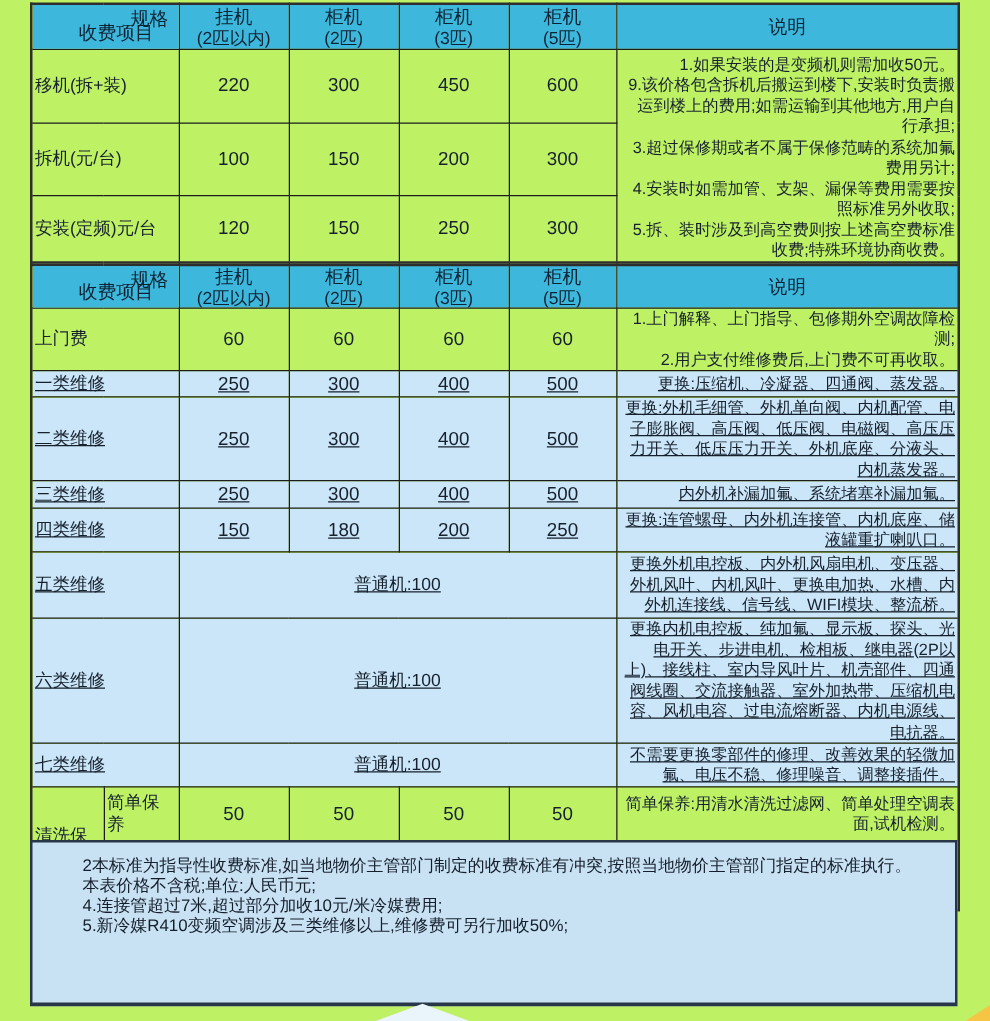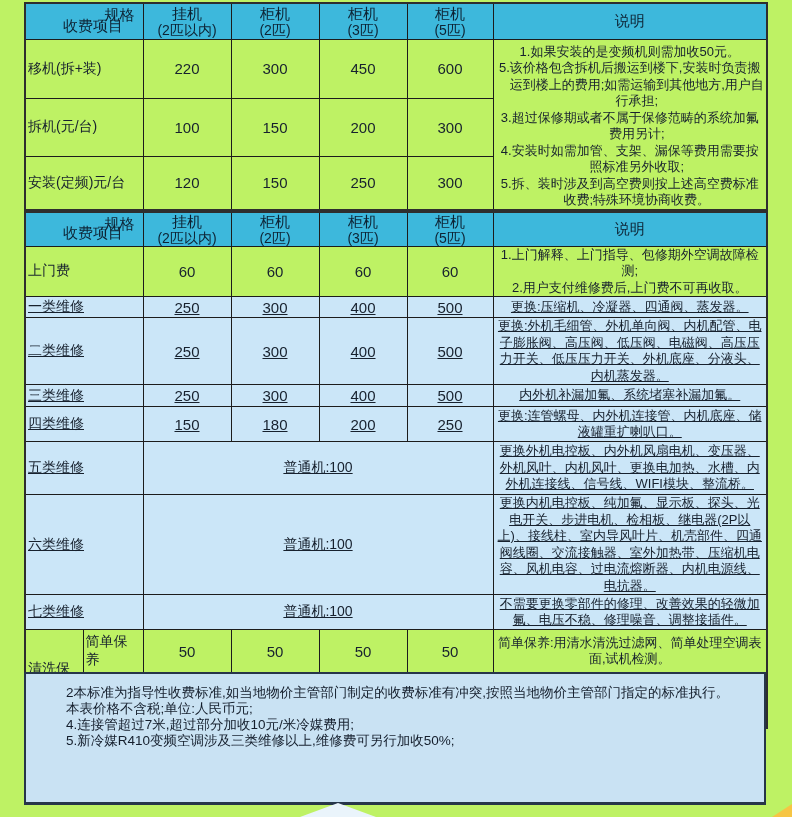--- a/index.html
+++ b/index.html
@@ -18,21 +18,21 @@
   th.diag{position:relative;padding:0;background-color:#3db8dc;
     background-image:linear-gradient(to bottom right,
       transparent calc(50% - 1px),#15232e calc(50% - 1px),
       #15232e calc(50% + 1px),transparent calc(50% + 1px));}
   .diag-spec{position:absolute;top:2px;right:8px;font-size:15px;}
   .diag-fee{position:absolute;bottom:3px;left:5px;font-size:15px;padding-left:32px;}
 
   td.lbl{text-align:left;font-size:14px;}
   td.num{text-align:center;font-size:15px;}
   td.merged{text-align:center;font-size:14px;}
-  td.note{font-size:13px;line-height:16.5px;text-align:center;padding:2px 3px 2px 4px;vertical-align:middle;}
+  td.note{font-size:13px;line-height:16.5px;text-align:right;padding:2px 3px 2px 4px;vertical-align:middle;}
   td.note.vtop{vertical-align:top;padding-top:4px;}
   .hang{padding-left:14px;text-indent:-14px;}
   tr.blue td{background:#cbe6f8;text-decoration:underline;}
 
   .footnotes{position:absolute;left:24px;top:672px;width:742px;height:133px;box-sizing:border-box;
     background:#c9e2f3;border:2px solid #273649;border-bottom-width:3px;
     padding:11px 22px 4px 16px;font-size:13.5px;line-height:16px;color:#141e2c;}
   .fn{padding-left:24px;}
   .fn.first{padding-left:0;}
 
@@ -82,21 +82,21 @@
         <th class="note-head">说明</th>
       </tr>
       <tr style="height:56px">
         <td colspan="2" class="lbl">移机(拆+装)</td>
         <td class="num">220</td>
         <td class="num">300</td>
         <td class="num">450</td>
         <td class="num">600</td>
         <td class="note vtop" rowspan="3">
           <div class="hang">1.如果安装的是变频机则需加收50元。</div>
-          <div class="hang">5.该价格包含拆机后搬运到楼下,安装时负责搬运到楼上的费用;如需运输到其他地方,用户自行承担;</div>
+          <div class="hang">9.该价格包含拆机后搬运到楼下,安装时负责搬运到楼上的费用;如需运输到其他地方,用户自行承担;</div>
           <div class="hang">3.超过保修期或者不属于保修范畴的系统加氟费用另计;</div>
           <div class="hang">4.安装时如需加管、支架、漏保等费用需要按照标准另外收取;</div>
           <div class="hang">5.拆、装时涉及到高空费则按上述高空费标准收费;特殊环境协商收费。</div>
         </td>
       </tr>
       <tr style="height:55px">
         <td colspan="2" class="lbl">拆机(元/台)</td>
         <td class="num">100</td>
         <td class="num">150</td>
         <td class="num">200</td>

